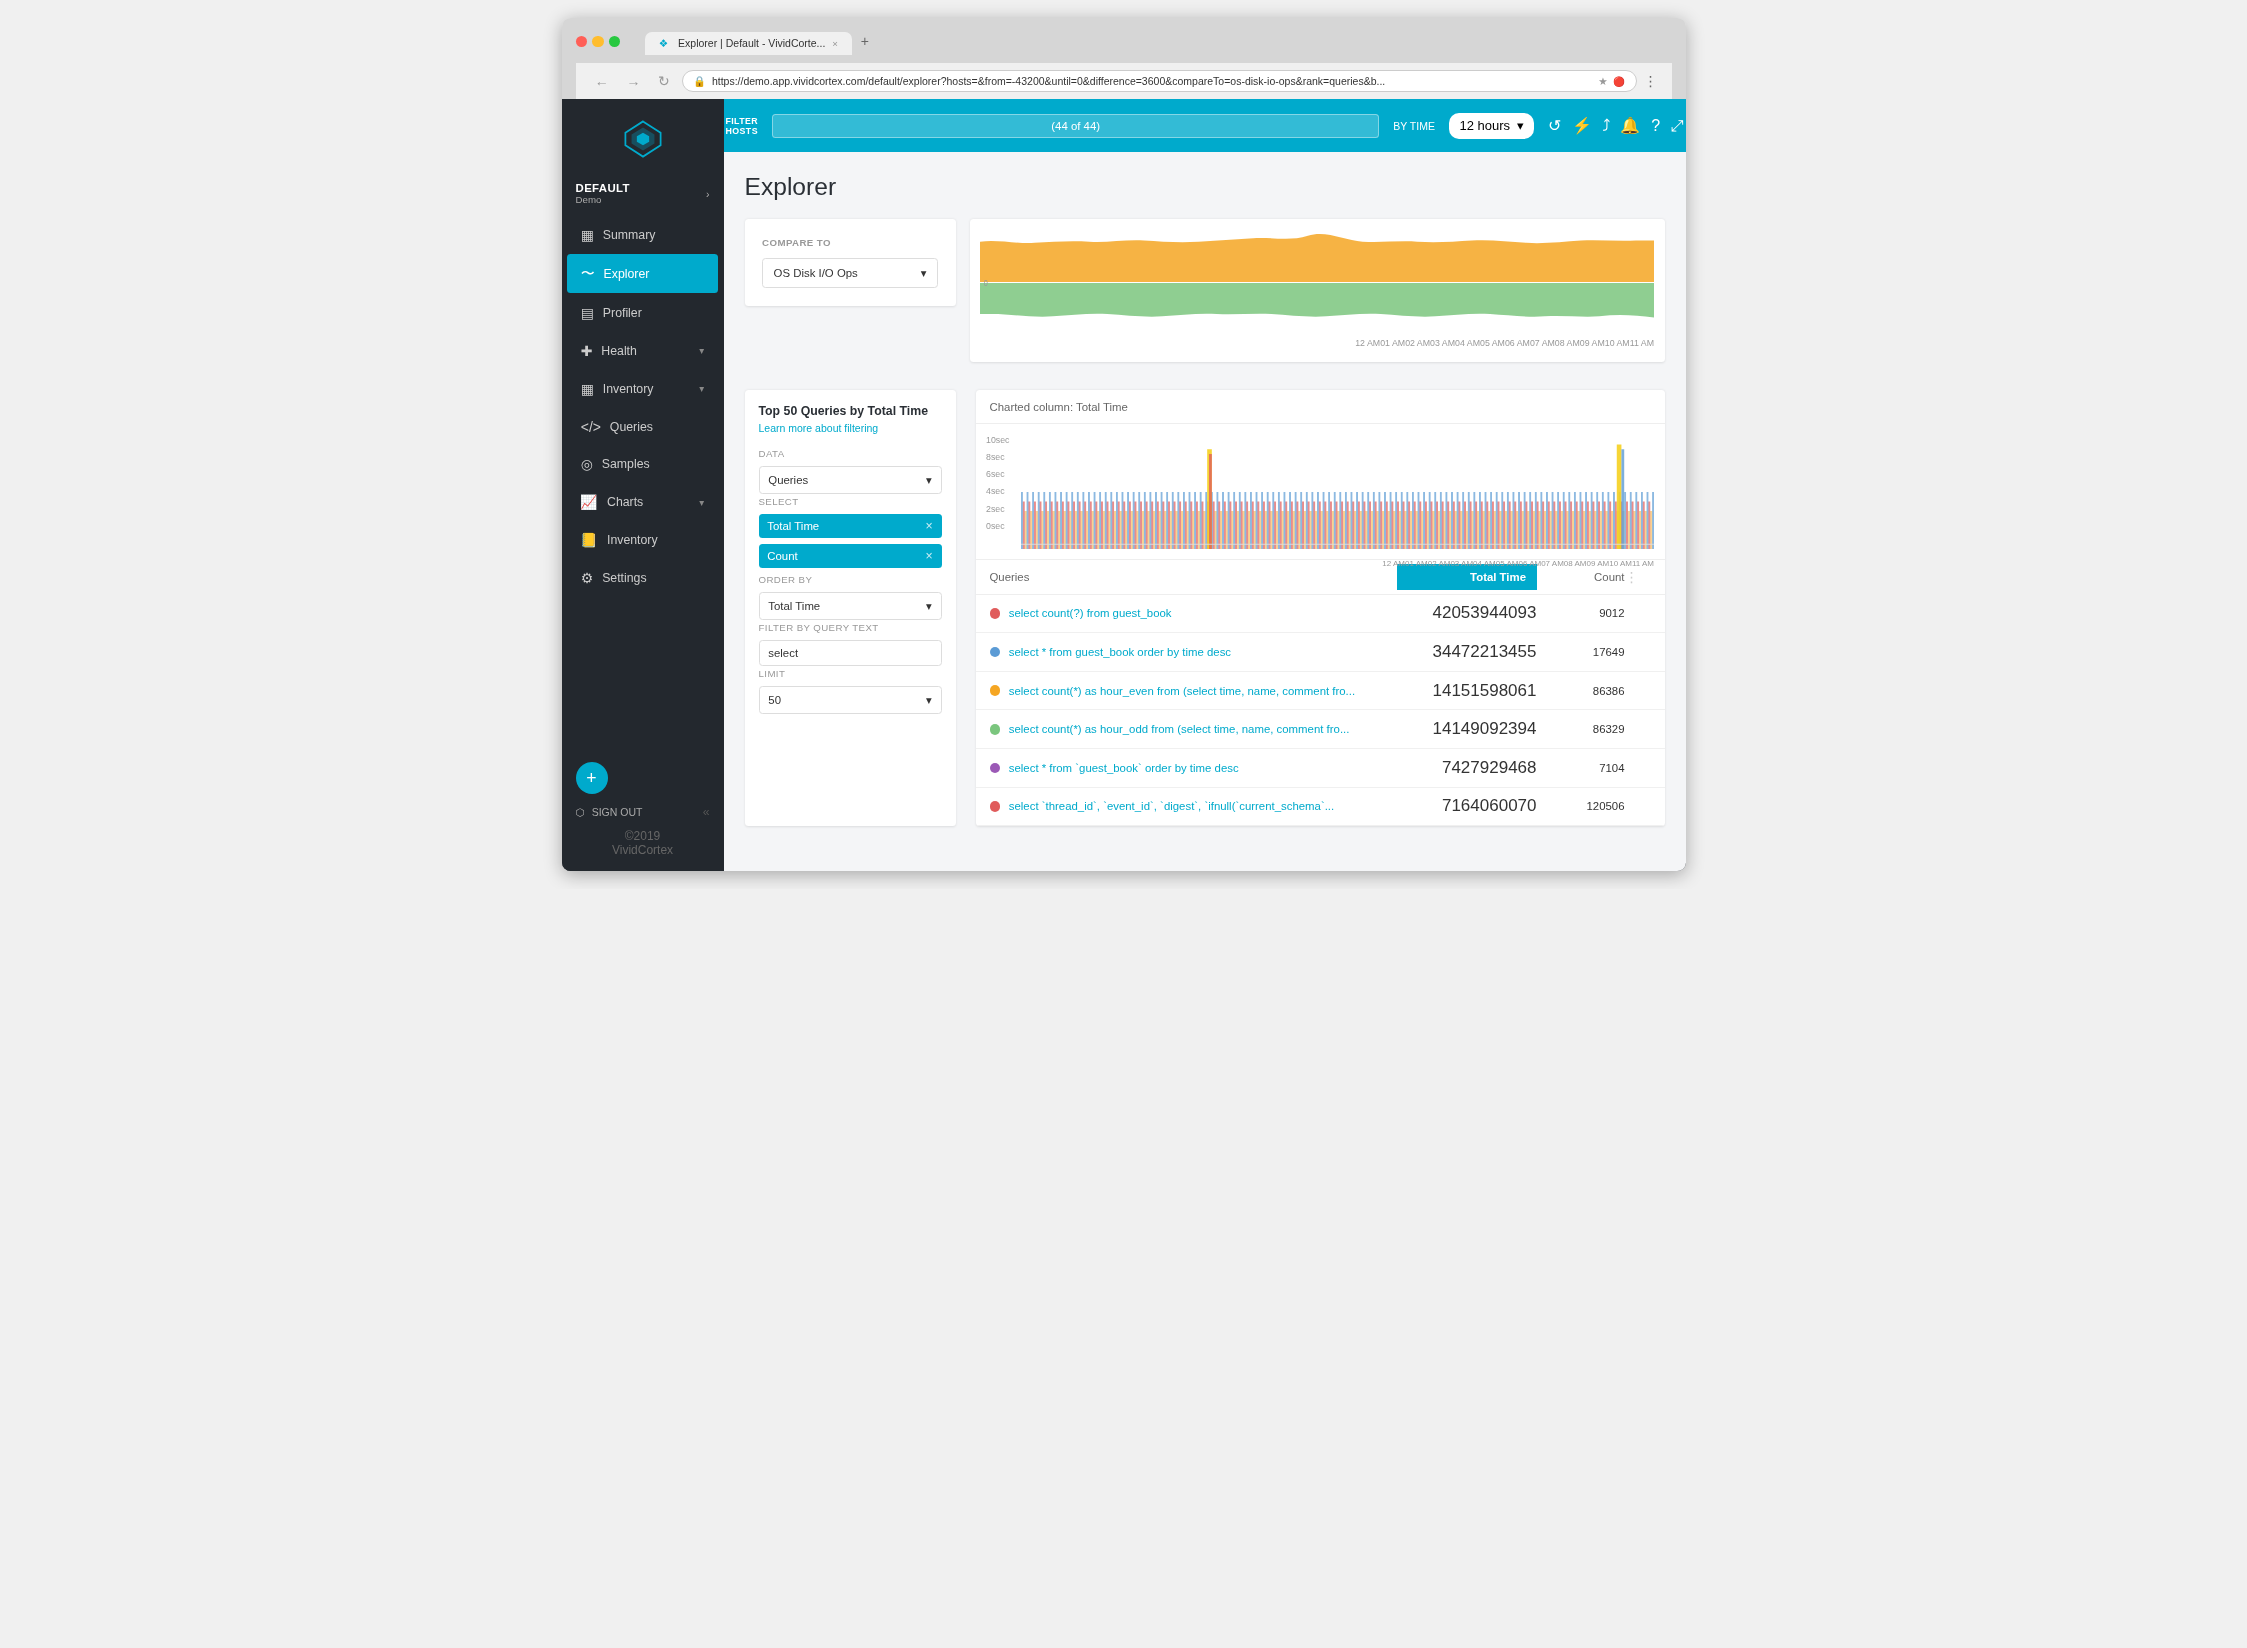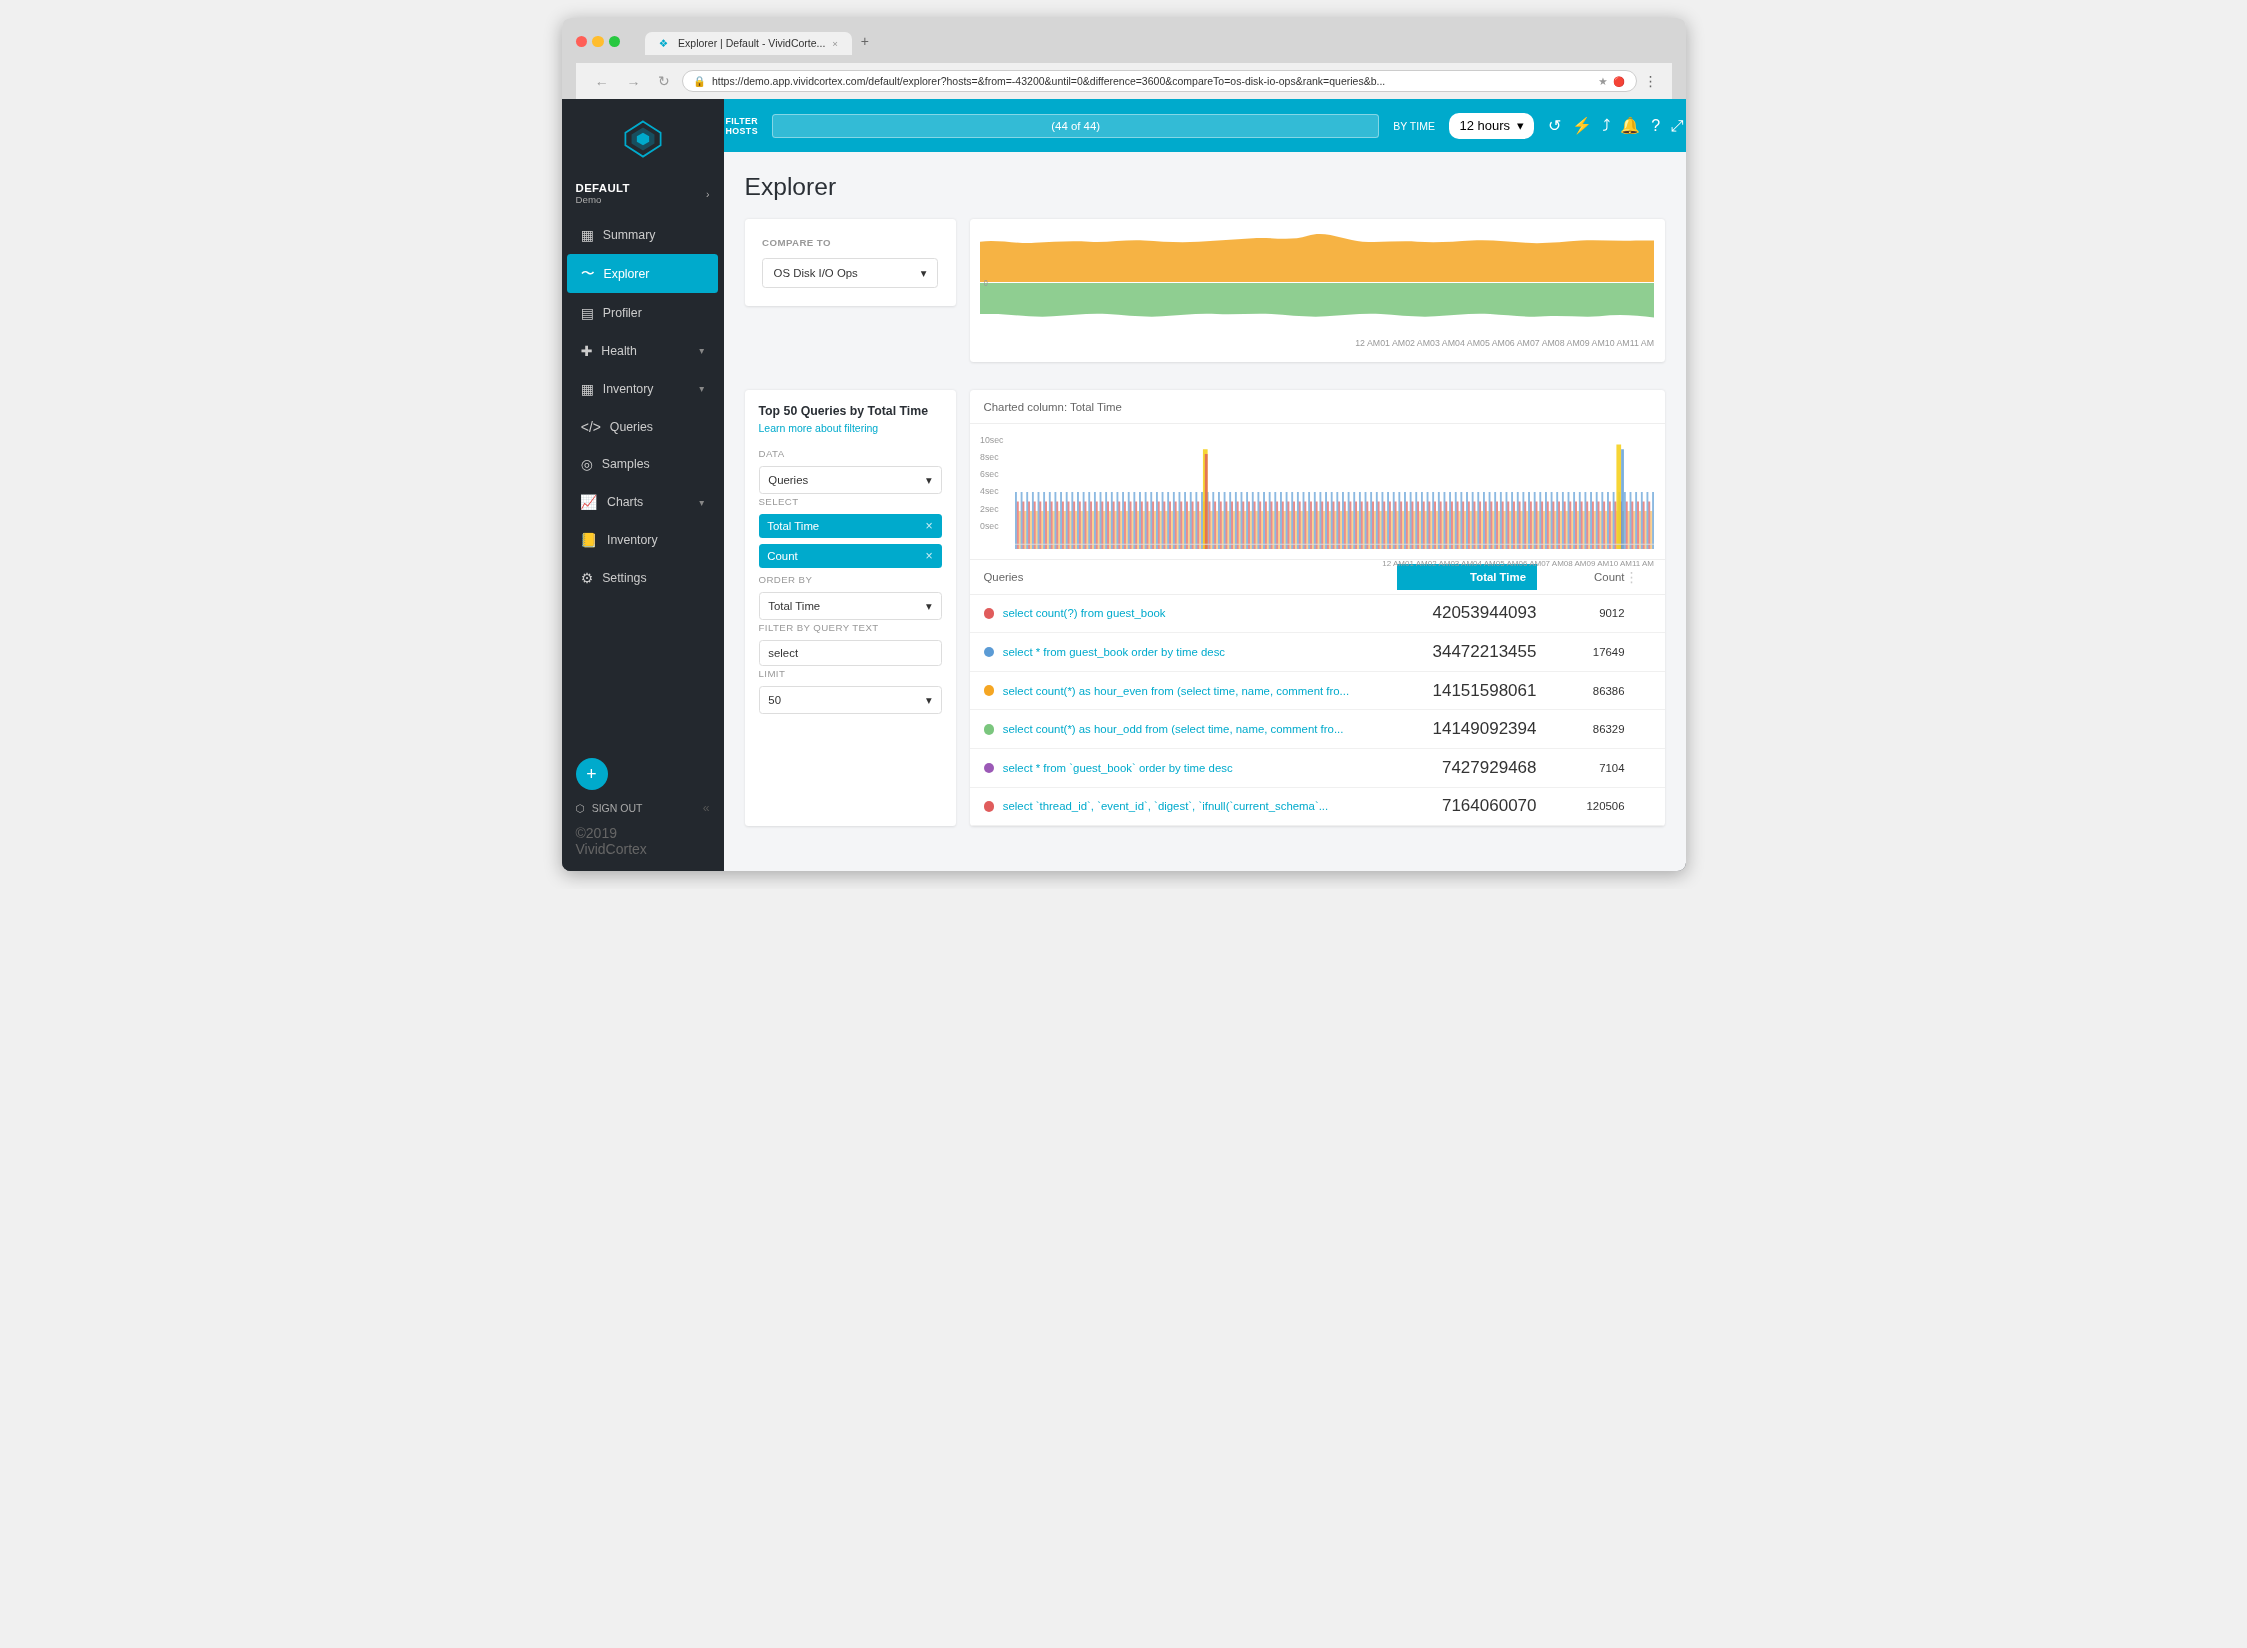--- a/index.html
+++ b/index.html
@@ -228,22 +228,22 @@
       color: #aaa;
       font-size: 10.5px;
       cursor: pointer;
       display: flex;
       align-items: center;
       gap: 7px;
     }
 
     .copyright {
       color: #666;
-      font-size: 14px;
-      text-align: left;
+      font-size: 12px;
+      text-align: center;
     }
 
     
     .main-content {
       flex: 1;
       display: flex;
       flex-direction: column;
       background: #f4f5f7;
       overflow: hidden;
     }
@@ -377,21 +377,21 @@
       display: flex;
       justify-content: flex-end;
       padding: 3.5px 0;
       font-size: 8.8px;
       color: #999;
     }
 
     
     .bottom-section {
       display: flex;
-      gap: 14px;
+      gap: 20px;
     }
 
     .query-panel {
       width: 211px;
       flex-shrink: 0;
       background: white;
       border-radius: 3.5px;
       padding: 14px;
       box-shadow: 0 0.9px 2.6px rgba(0,0,0,0.1);
     }

